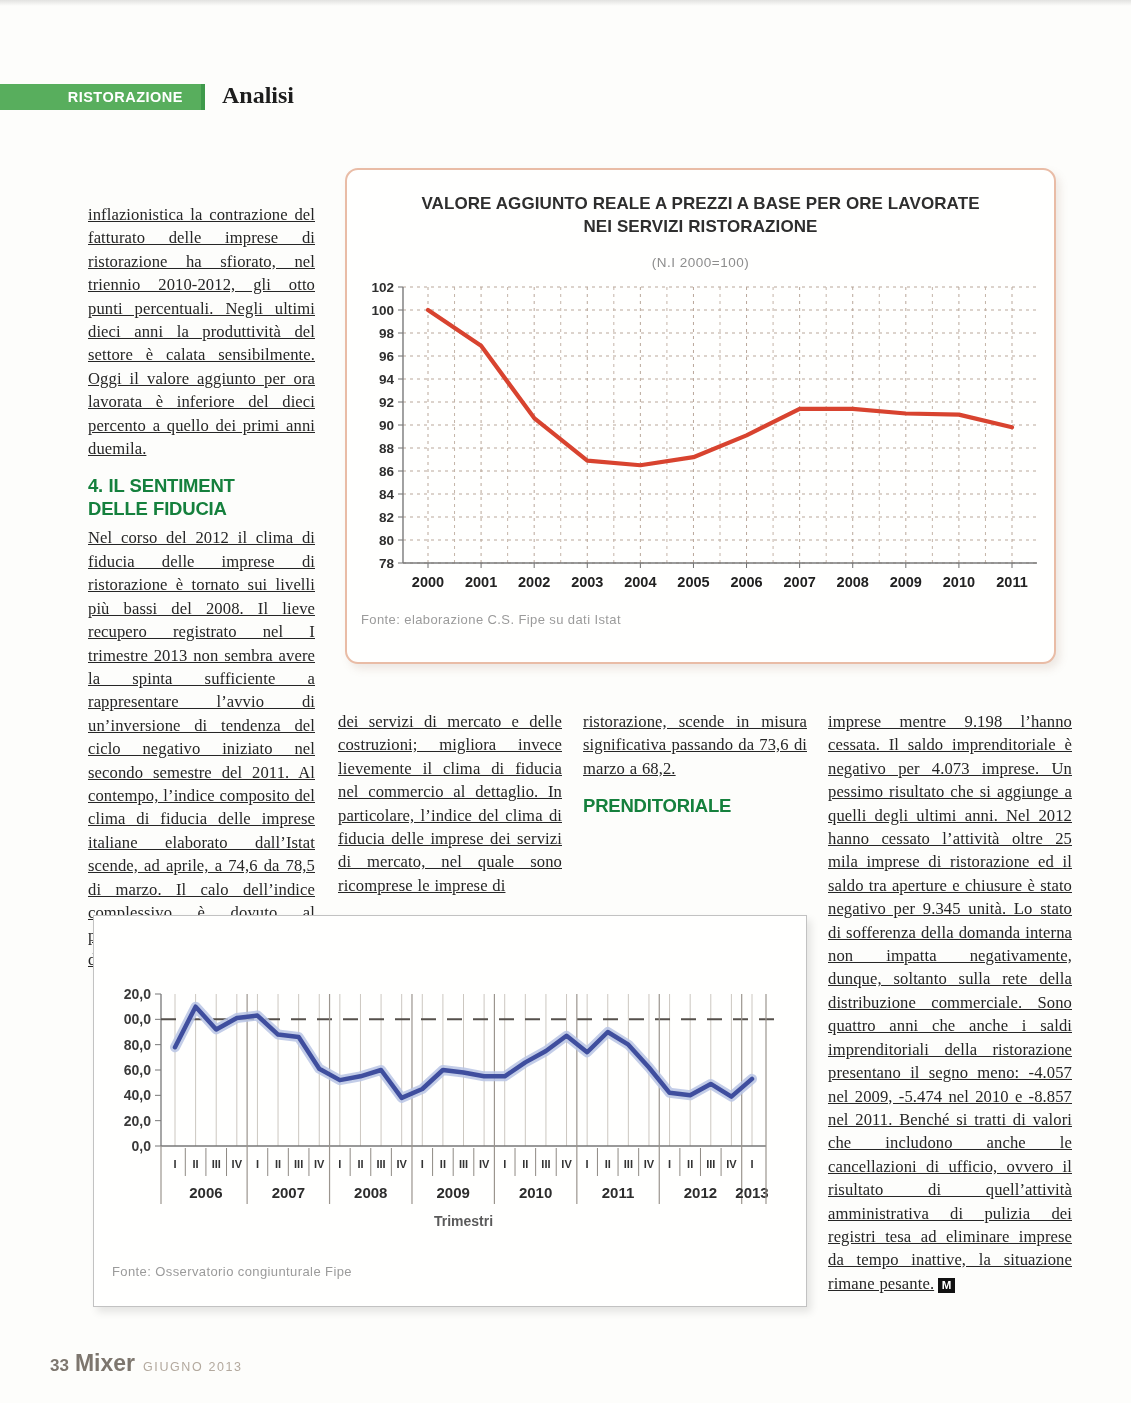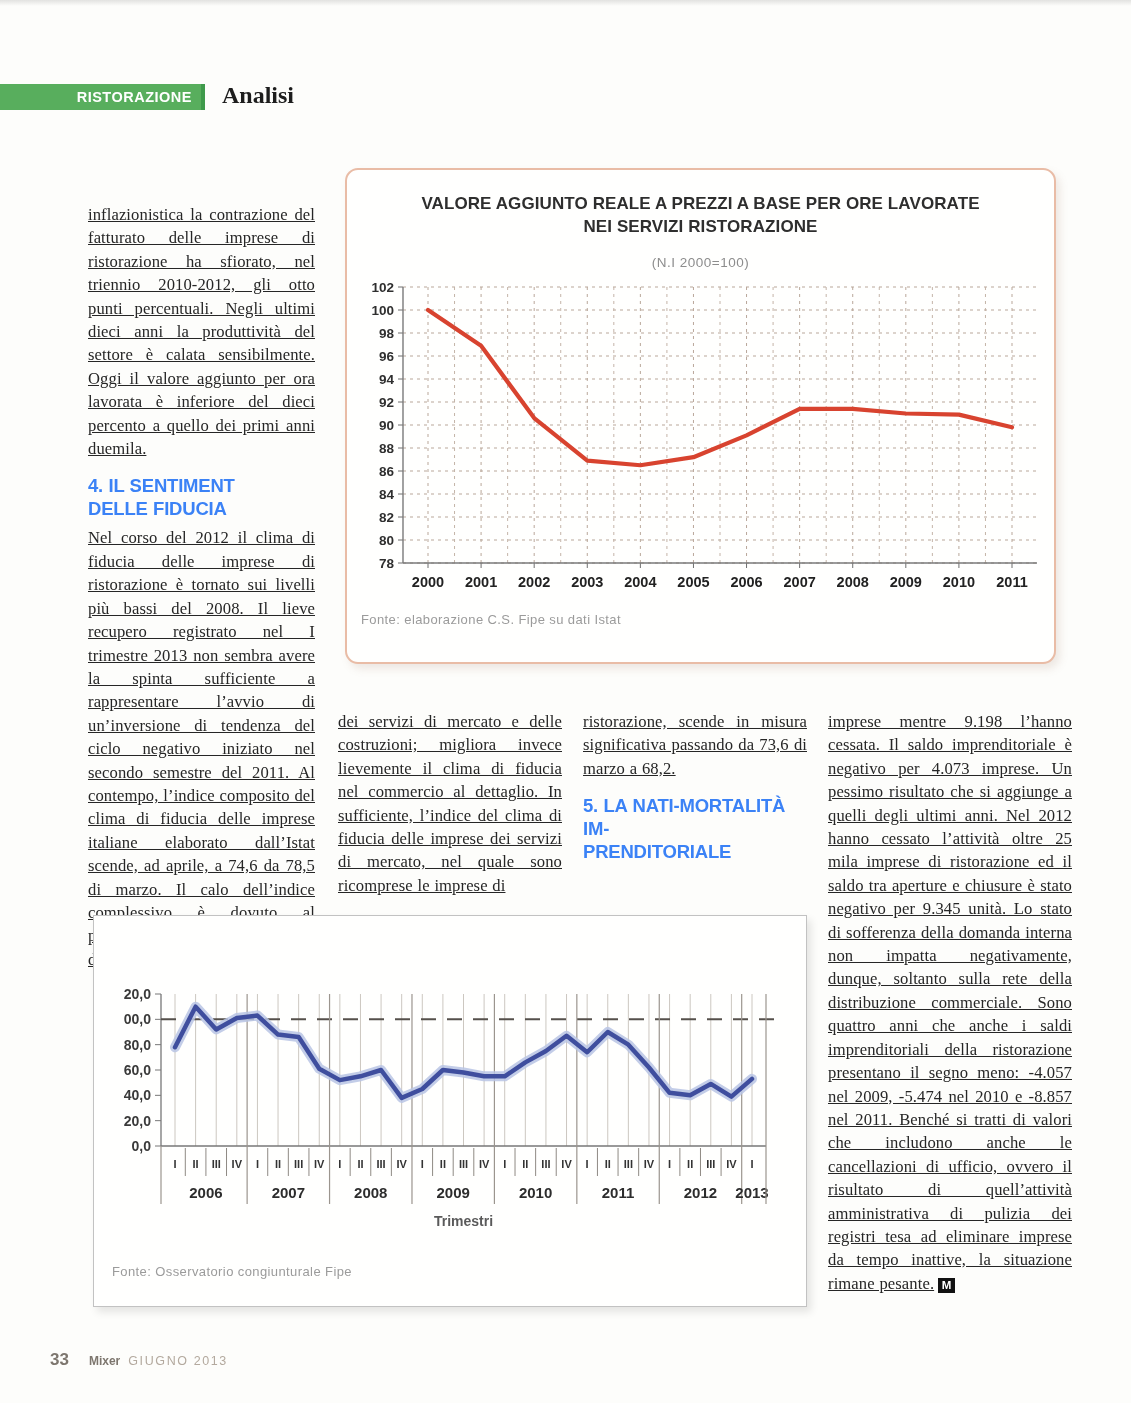--- a/index.html
+++ b/index.html
@@ -5,30 +5,30 @@
   html,body{margin:0;padding:0;background:#f4f4f2;}
   .page{position:relative;width:1131px;height:1403px;background:#fdfdfb;overflow:hidden;
         font-family:"Liberation Serif",serif;color:#262626;}
   .page::before{content:'';position:absolute;top:0;left:0;right:0;height:6px;
         background:linear-gradient(#e2e2e0,rgba(255,255,255,0));pointer-events:none;}
 
   
   .green-tag{position:absolute;left:0;top:84px;width:201px;height:26px;background:#58ae5d;
         border-right:4px solid #3f9a4b;display:flex;align-items:center;justify-content:flex-end;}
   .green-tag span{font-family:"Liberation Sans",sans-serif;font-weight:700;font-size:14.5px;
-        color:#ffffff;letter-spacing:.5px;padding-right:9px;}
+        color:#ffffff;letter-spacing:.5px;padding-right:18px;}
   .analisi{position:absolute;left:222px;top:82px;font-family:"Liberation Serif",serif;
         font-weight:700;font-size:24px;color:#1d1d1d;}
 
   
   .col{position:absolute;text-align:justify;font-size:16.6px;line-height:23.4px;
         letter-spacing:.1px;word-spacing:.5px;}
   .col p{margin:0 0 0 0;text-decoration:underline;}
   .heading{font-family:"Liberation Sans",sans-serif;font-weight:700;font-size:18.5px;
-        line-height:23px;letter-spacing:-.2px;color:#3b82f6;text-align:left;margin:14px 0 6px 0;}
+        line-height:23px;letter-spacing:-.2px;color:#15803d;text-align:left;margin:14px 0 6px 0;}
   #col1{left:88px;top:203px;width:227px;}
   #col2{left:338px;top:710px;width:224px;}
   #col3{left:583px;top:710px;width:224px;}
   #col4{left:828px;top:710px;width:244px;}
   .endmark{display:inline-block;width:17px;height:15px;background:#111;color:#fff;
         font-family:"Liberation Sans",sans-serif;font-weight:700;font-size:11.5px;
         text-align:center;line-height:15px;vertical-align:baseline;margin-left:4px;}
 
   
   .chartbox{position:absolute;background:#fffffe;}
@@ -45,21 +45,21 @@
   .fonte{position:absolute;font-family:"Liberation Sans",sans-serif;font-size:13px;
         color:#9b9b9b;letter-spacing:.4px;}
   #fonte1{left:14px;top:442px;}
   #fonte2{left:18px;top:348px;}
   #c1svg{position:absolute;left:0;top:98px;}
   #c2svg{position:absolute;left:0;top:58px;}
 
   
   .footer{position:absolute;left:50px;top:1350px;font-family:"Liberation Sans",sans-serif;}
   .footer .pn{font-weight:700;font-size:17px;color:#7d766e;}
-  .footer .mag{font-weight:700;font-size:12px;color:#7d766e;margin-left:20px;}
+  .footer .mag{font-weight:700;font-size:23px;color:#7d766e;margin-left:6px;}
   .footer .issue{font-size:12.5px;color:#b3a99e;letter-spacing:1.6px;margin-left:8px;}
 </style>
 </head>
 <body>
 
 <div class="page">
 
   <div class="green-tag">
     <span>RISTORAZIONE</span>
   </div>
@@ -168,27 +168,26 @@
         <line x1="665" y1="295" x2="665" y2="300" stroke="#6f6f6f" stroke-width="1"></line>
         <text x="665" y="319" text-anchor="middle" font-family="Liberation Sans, sans-serif" font-size="14.5" font-weight="700" fill="#222">2011</text>
         <line x1="56" y1="19" x2="56" y2="295" stroke="#7a7a7a" stroke-width="1.4"></line>
         <line x1="56" y1="295" x2="690" y2="295" stroke="#7a7a7a" stroke-width="1.4"></line>
         <polyline points="81,42 134.0909090909091,77.64999999999995 187.1818181818182,150.10000000000005 240.27272727272728,192.64999999999992 293.3636363636364,197.25 346.4545454545455,189.19999999999996 399.54545454545456,167.35000000000008 452.6363636363636,140.89999999999992 505.72727272727275,140.89999999999992 558.8181818181819,145.5 611.909090909091,146.64999999999995 665,159.30000000000004" fill="none" stroke="#d8432f" stroke-width="4.2" stroke-linejoin="round" stroke-linecap="round"></polyline>
       </svg>
     <div class="fonte" id="fonte1">Fonte: elaborazione C.S. Fipe su dati Istat</div>
   </div>
 
   <div class="col" id="col2">
-    <p>dei servizi di mercato e delle costruzioni; migliora invece lievemente il clima di fiducia nel commercio al dettaglio. In sufficiente, l’indice del clima di fiducia delle imprese dei servizi di mercato, nel quale sono ricomprese le imprese di</p>
+    <p>dei servizi di mercato e delle costruzioni; migliora invece lievemente il clima di fiducia nel commercio al dettaglio. In particolare, l’indice del clima di fiducia delle imprese dei servizi di mercato, nel quale sono ricomprese le imprese di</p>
   </div>
 
   <div class="col" id="col3">
     <p>ristorazione, scende in misura significativa passando da 73,6 di marzo a 68,2.</p>
     <div class="heading">
-      <div>5. LA NATI-MORTALITÀ IM-</div>
       <div>PRENDITORIALE</div>
     </div>
   </div>
 
   <div class="col" id="col4">
     <p><span>imprese mentre 9.198 l’hanno cessata. Il saldo imprenditoriale è negativo per 4.073 imprese. Un pessimo risultato che si aggiunge a quelli degli ultimi anni. Nel 2012 hanno cessato l’attività oltre 25 mila imprese di ristorazione ed il saldo tra aperture e chiusure è stato negativo per 9.345 unità. Lo stato di sofferenza della domanda interna non impatta negativamente, dunque, soltanto sulla rete della distribuzione commerciale. Sono quattro anni che anche i saldi imprenditoriali della ristorazione presentano il segno meno: -4.057 nel 2009, -5.474 nel 2010 e -8.857 nel 2011. Benché si tratti di valori che includono anche le cancellazioni di ufficio, ovvero il risultato di quell’attività amministrativa di pulizia dei registri tesa ad eliminare imprese da tempo inattive, la situazione rimane pesante.</span><span class="endmark">M</span></p>
   </div>
 
   <div class="chartbox" id="chartbox2">
     <svg id="c2svg" width="712" height="275" viewBox="0 0 712 275">

